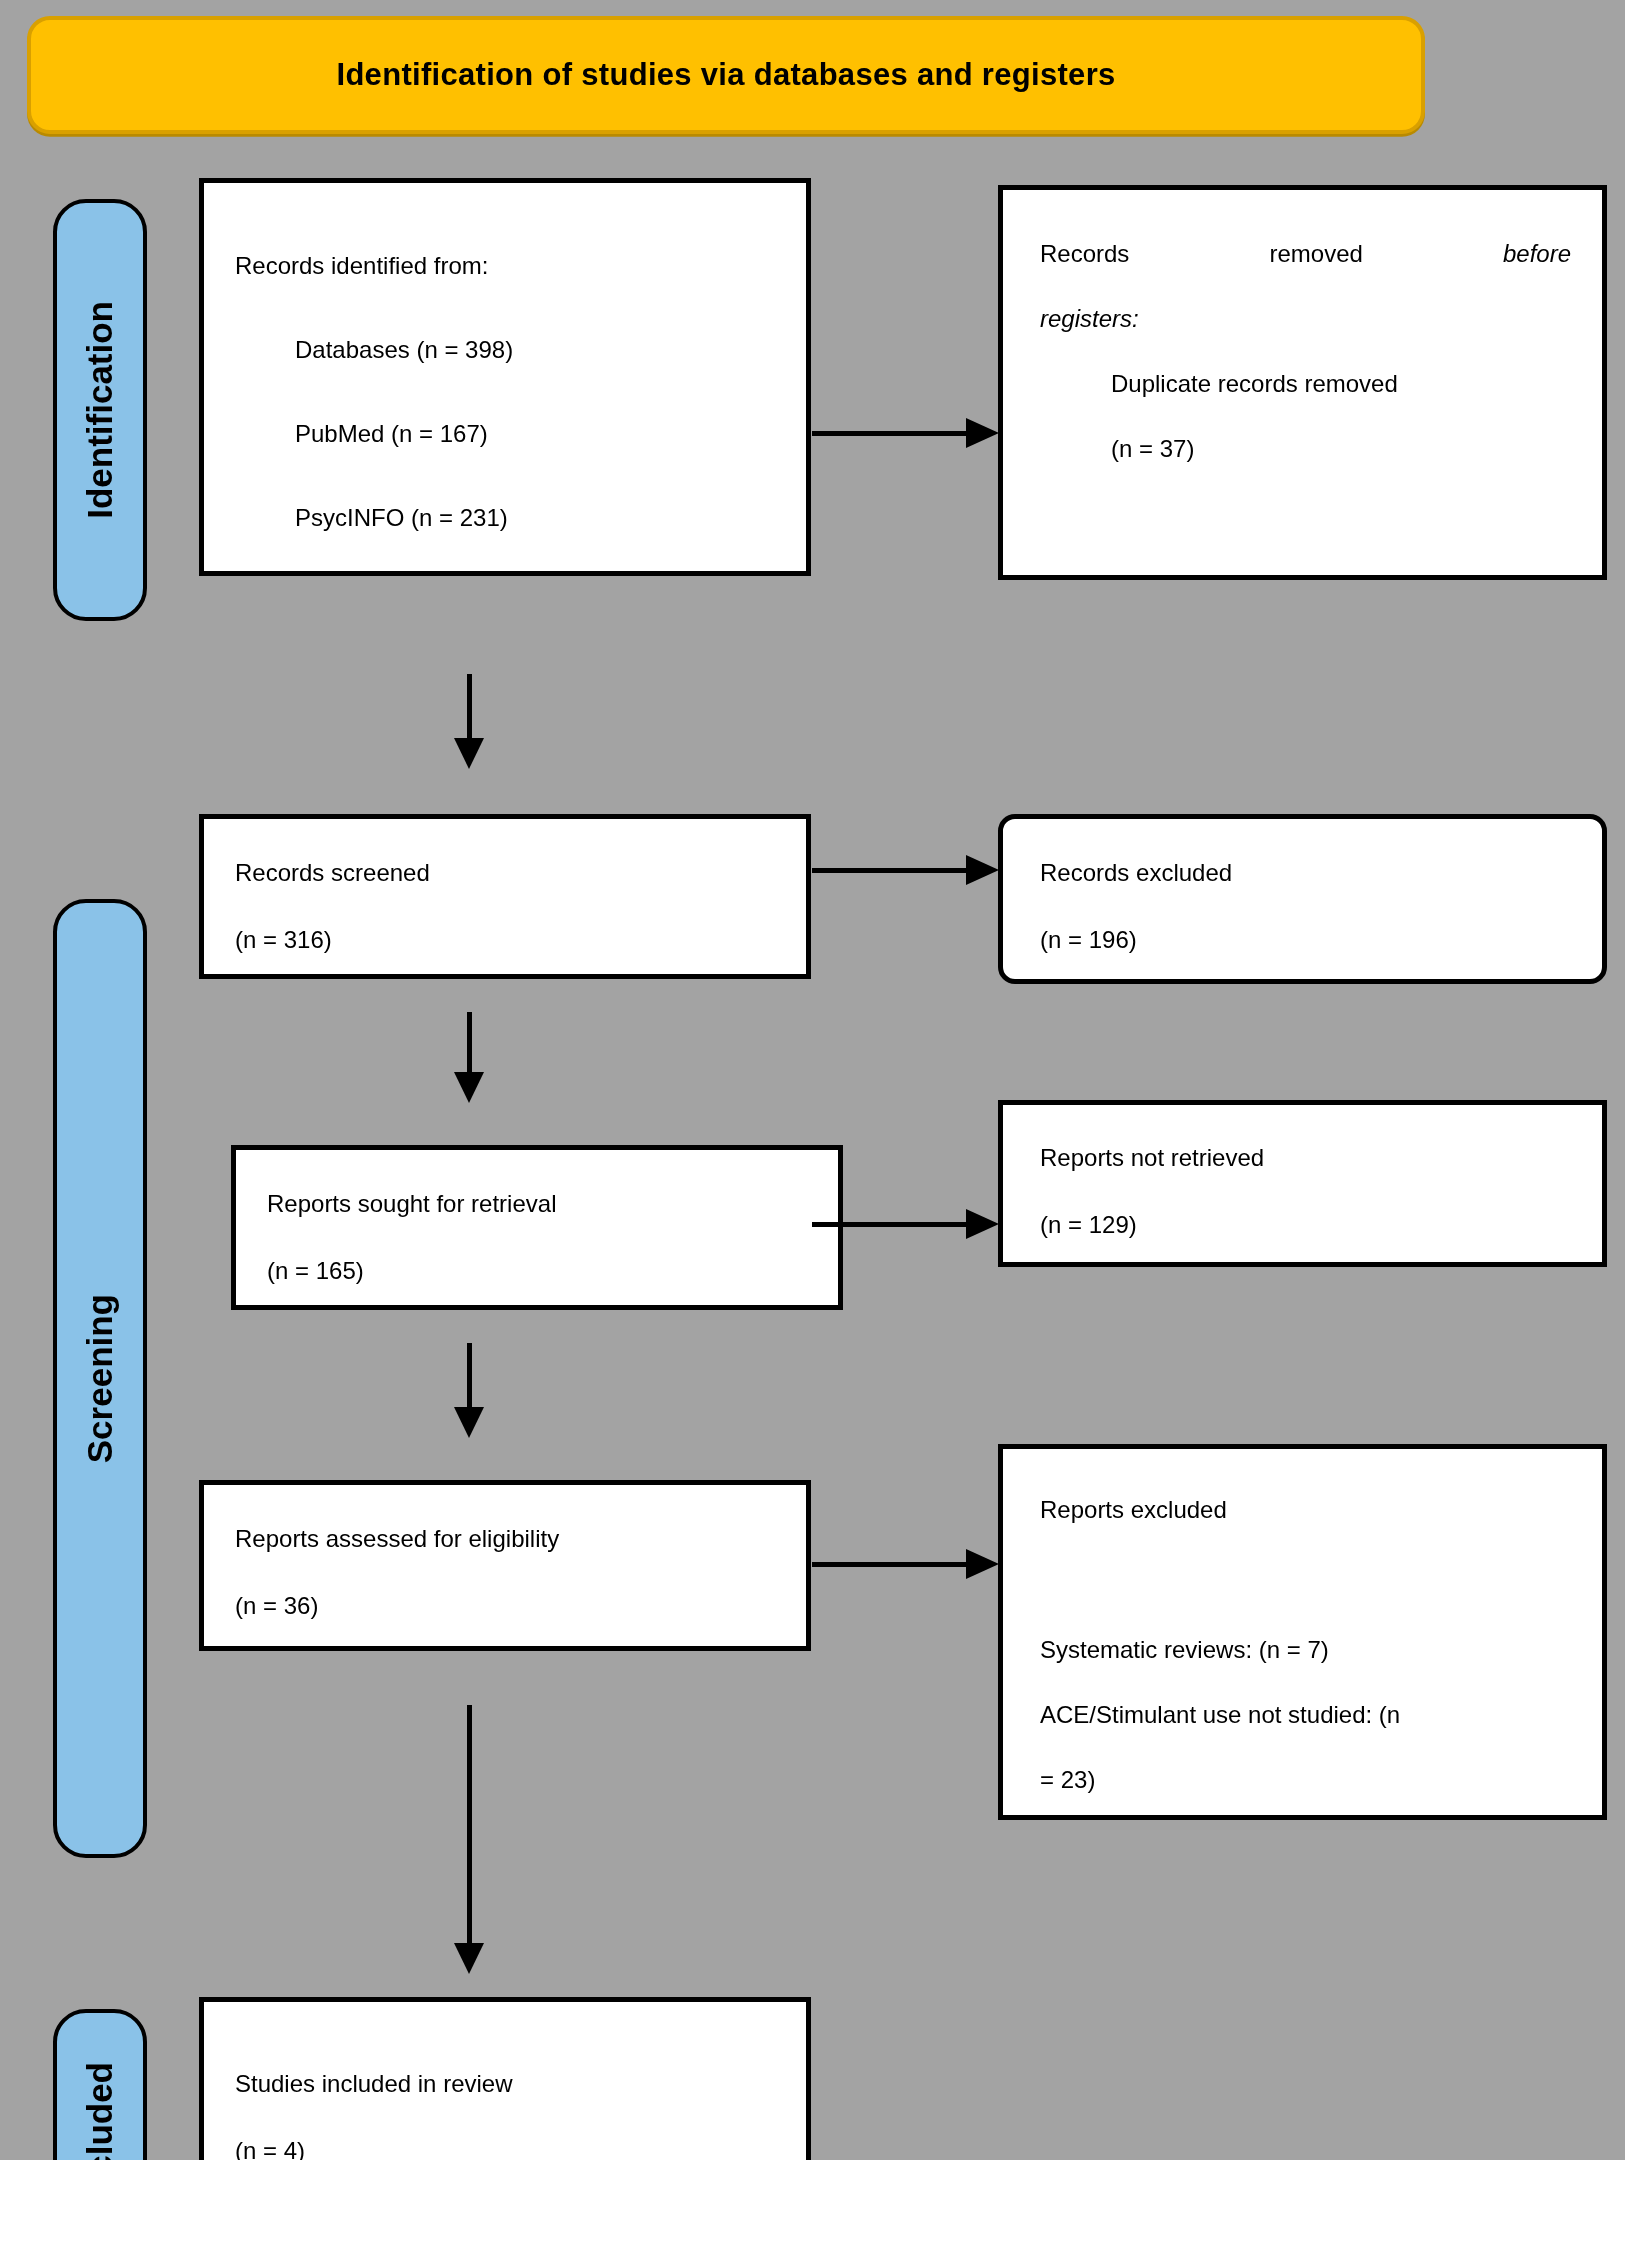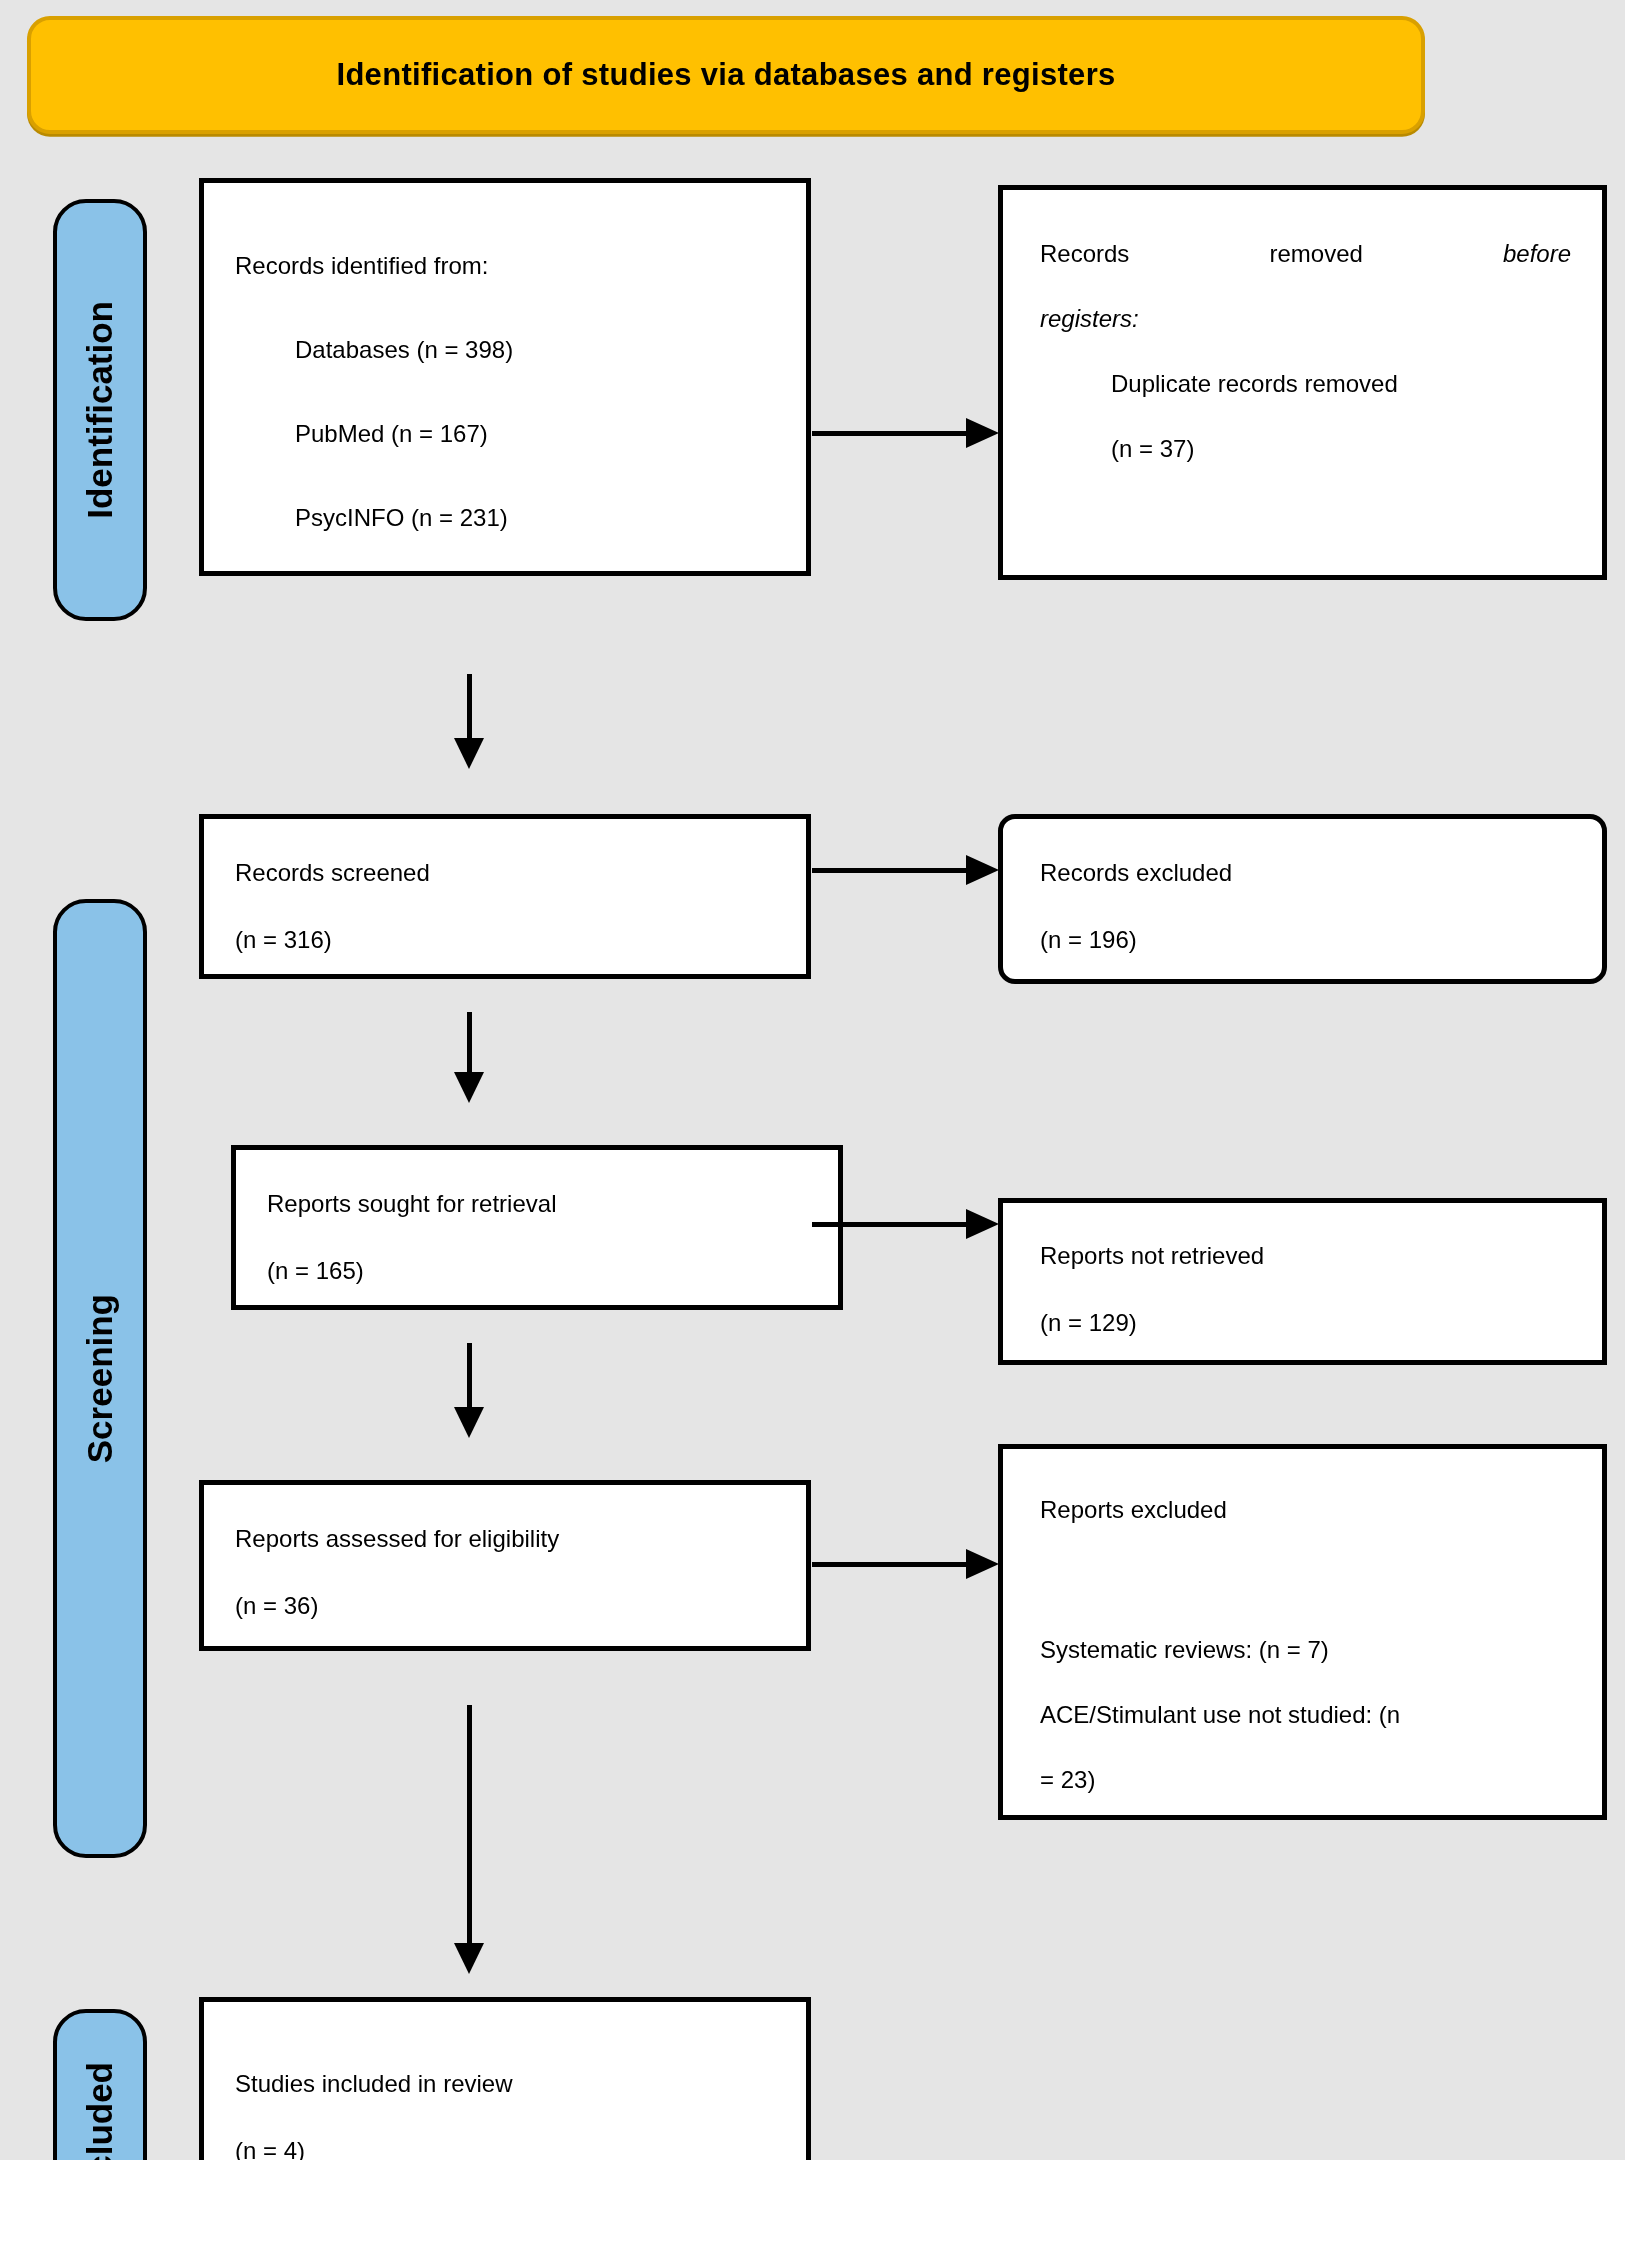--- a/index.html
+++ b/index.html
@@ -10,21 +10,21 @@
   body {
     width: 1626px;
     height: 2261px;
     font-family: "Liberation Sans", "DejaVu Sans", sans-serif;
     color: #000;
   }
   .canvas {
     position: relative;
     width: 1626px;
     height: 2160px;
-    background: #e5e5e5;
+    background: #a3a3a3;
     overflow: hidden;
   }
 
   
   .banner {
     position: absolute;
     left: 27px; top: 16.3px;
     width: 1390px; height: 110px;
     background: #FFC000;
     border: 4.1px solid #D9A000;
@@ -75,21 +75,21 @@
   .col-left  { left: 199px;  width: 612px; }
   .col-right { left: 998px; width: 609px; }
 
   .box-identified        { top: 178px;  height: 398px; padding: 41px 27px 0 31px; }
   .box-identified .ln    { line-height: 84px; }
   .box-removed           { top: 185px;  height: 395px; padding: 31px 31px 0 37px; }
   .box-removed .ln       { line-height: 65px; }
   .box-screened          { top: 814px; height: 165px; padding: 20.4px 27px 0 31px; }
   .box-rec-excluded      { top: 814px; height: 170px; padding: 20.4px 27px 0 37px; border-radius: 17px; }
   .box-sought            { top: 1145px; height: 165px; padding: 20.4px 27px 0 31px; margin-left: 32px; }
-  .box-not-retrieved     { top: 1198px; height: 167px; padding: 19px 27px 0 37px; }
+  .box-not-retrieved     { top: 1100px; height: 167px; padding: 19px 27px 0 37px; }
   .box-assessed          { top: 1480px; height: 171px; padding: 20.4px 27px 0 31px; }
   .box-rep-excluded      { top: 1444px; height: 376px; padding: 28px 31px 0 37px; }
   .box-rep-excluded .ln  { line-height: 65px; }
   .box-included          { top: 1997px; height: 240px; padding: 48px 27px 0 31px; }
 
   .ln { white-space: nowrap; }
   .indent  { padding-left: 60px; }
   .indent2 { padding-left: 71px; }
   .italic  { font-style: italic; }
 

